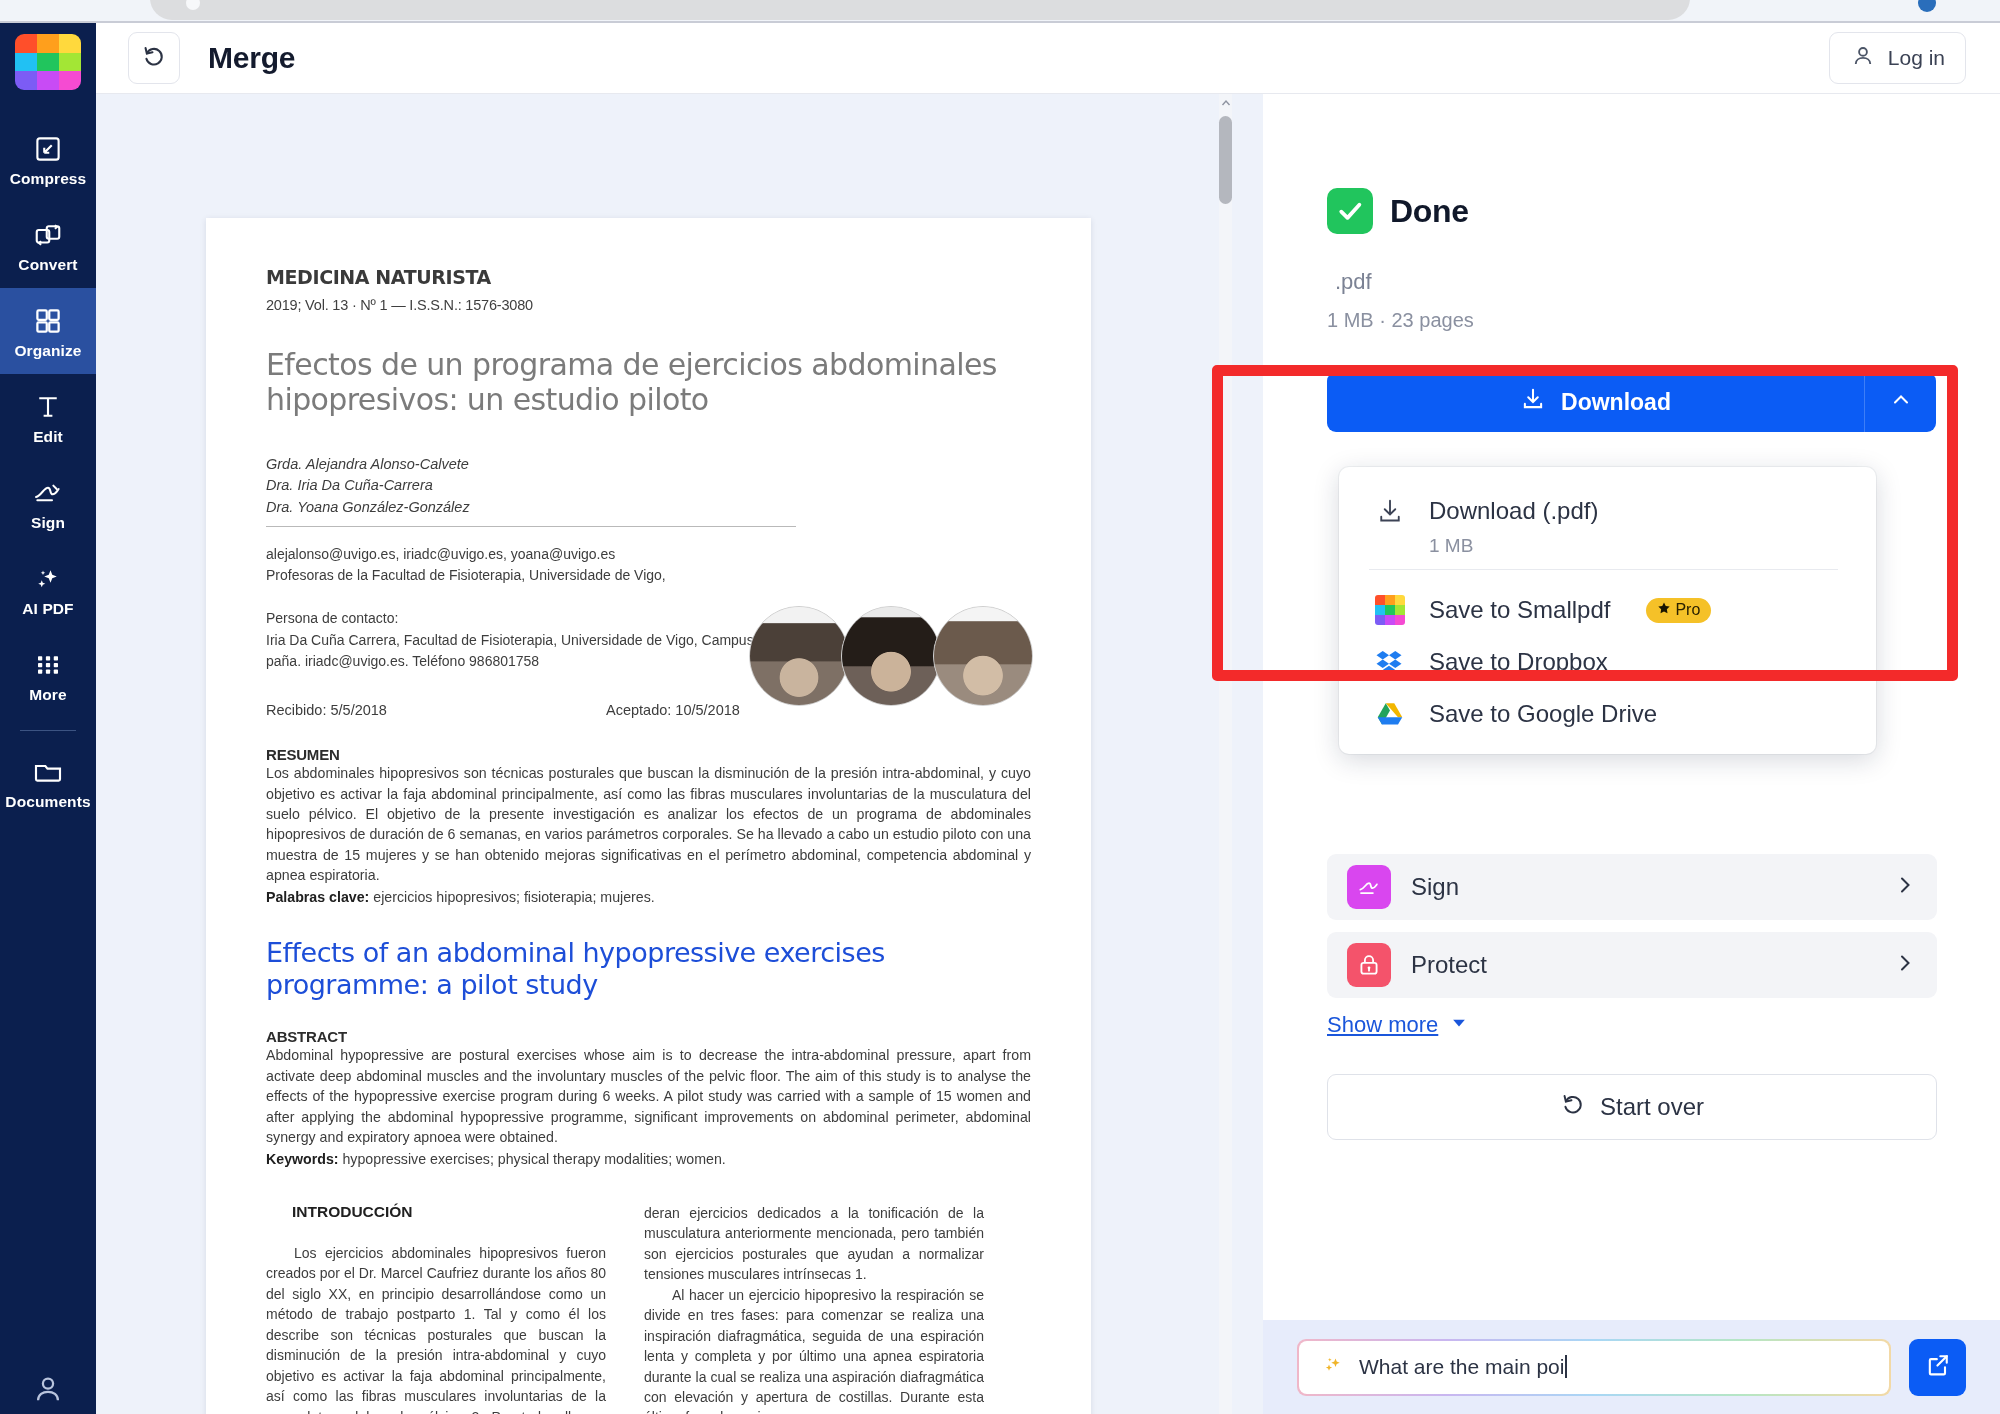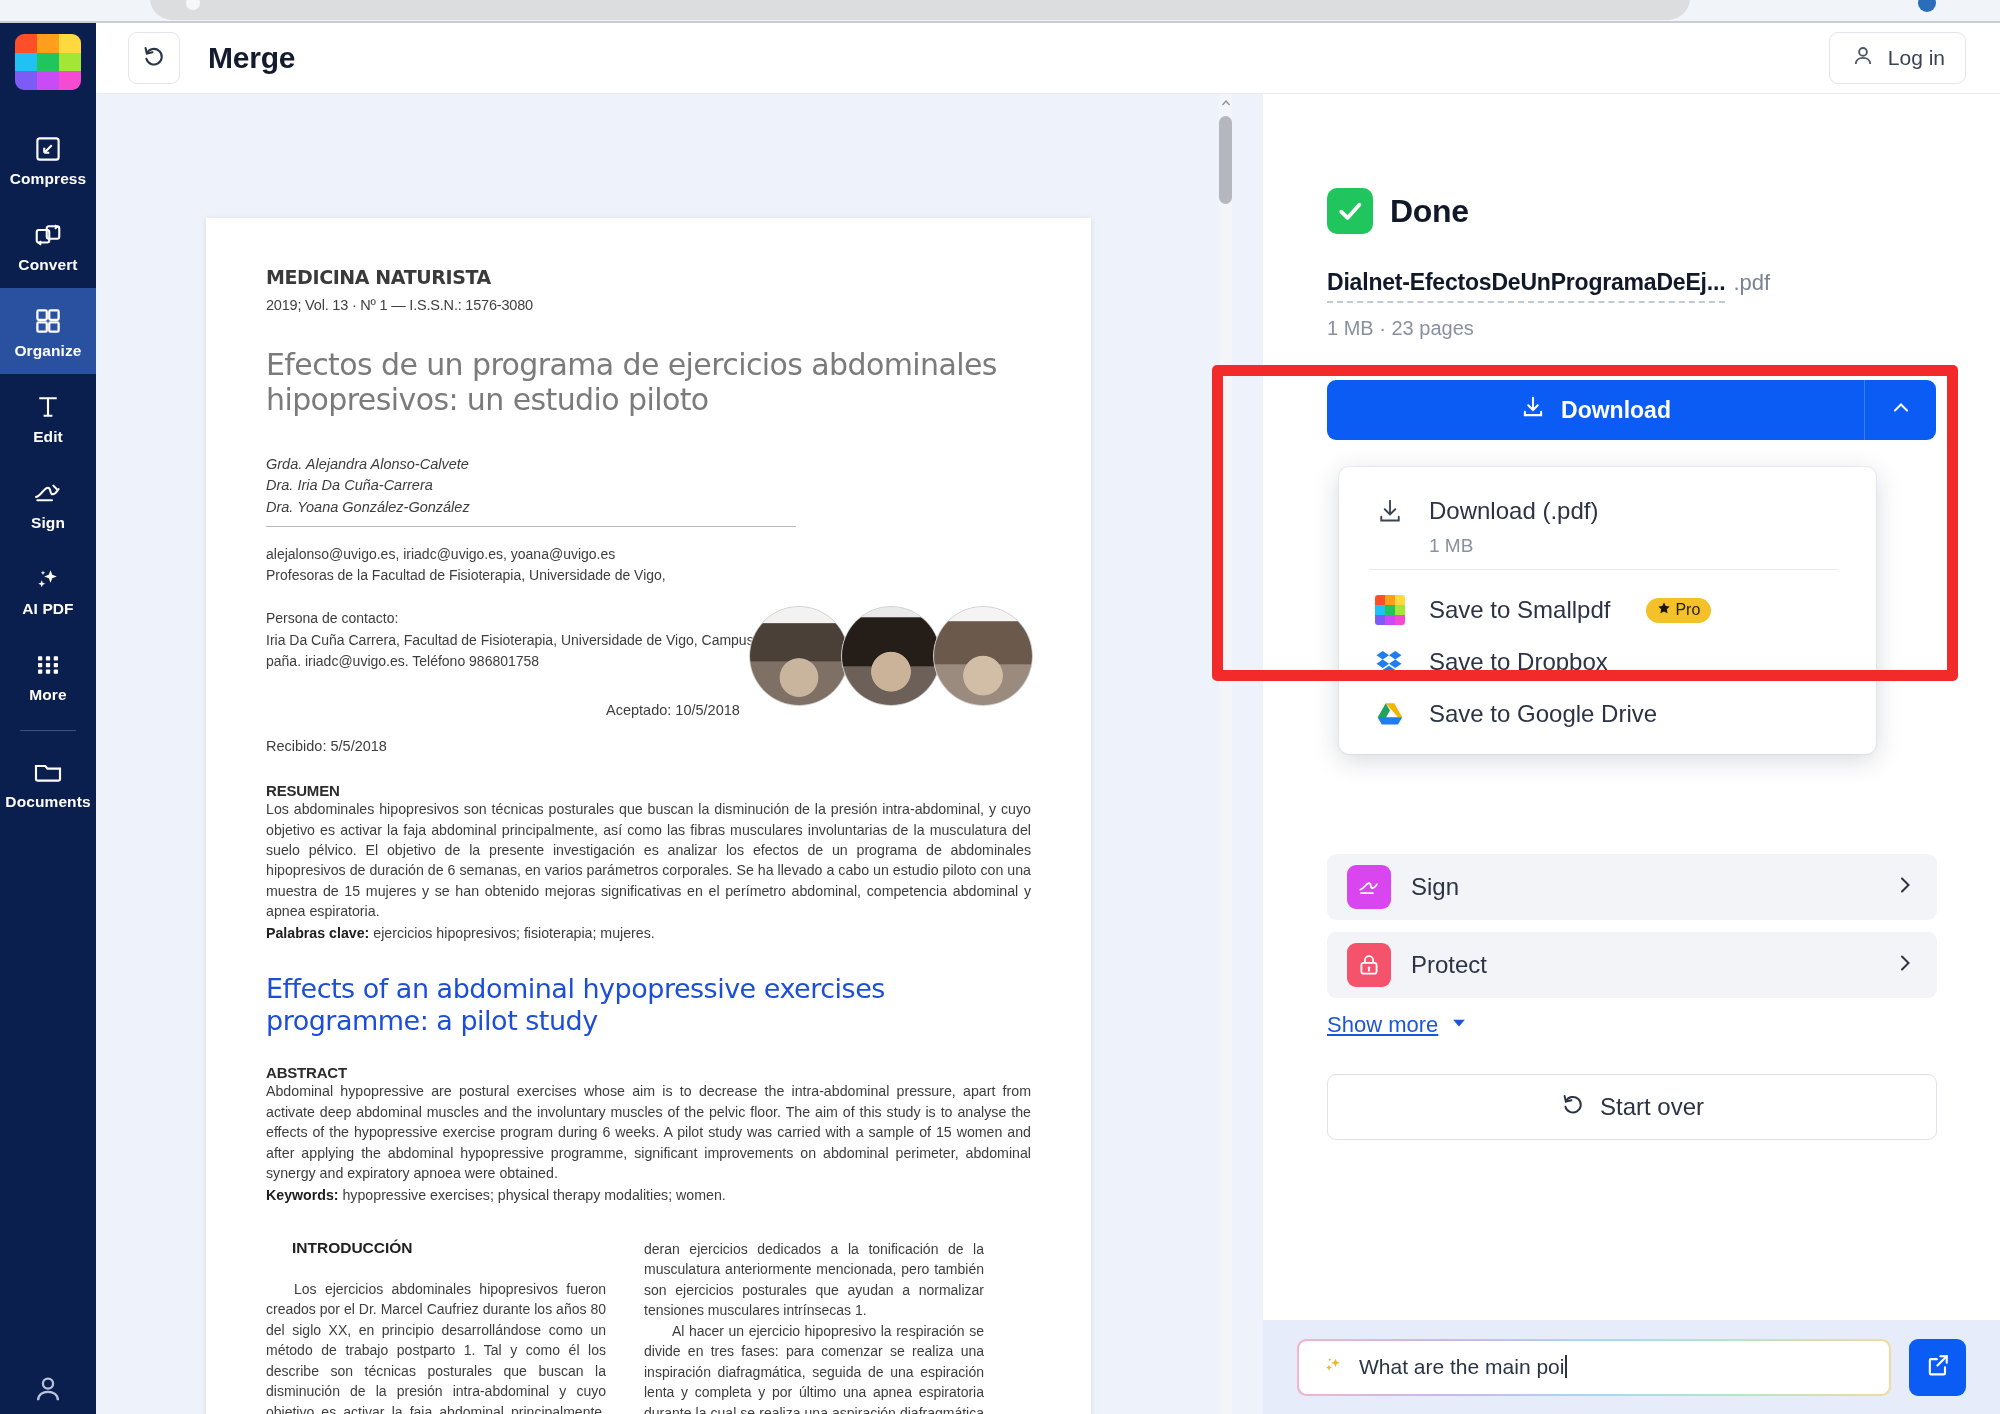--- a/index.html
+++ b/index.html
@@ -95,21 +95,21 @@
     font-family:"DejaVu Sans", sans-serif; letter-spacing:-.6px;
   }
   .doc-authors {
     margin-top:36px; font-style:italic; font-size:14.5px; line-height:1.5;
     color:#3d3d3d; position:relative; z-index:2;
   }
   .doc-rule { margin-top:7px; width:530px; height:1px; background:#b9b9b9; }
   .doc-contact { margin-top:17px; font-size:14px; line-height:1.52; color:#3d3d3d; }
   .doc-block { margin-top:22px; font-size:14px; line-height:1.52; color:#3d3d3d; }
   .doc-dates { margin-top:30px; font-size:14.5px; color:#3d3d3d; display:flex; }
-  .doc-dates .d1 { width:340px;margin-top:36px; }
+  .doc-dates .d1 { width:340px; }
   .doc-h { margin-top:28px; font-weight:700; font-size:15px; color:#2c2c2c; letter-spacing:-.2px; }
   .doc-p { font-size:14.2px; line-height:1.44; color:#3d3d3d; text-align:justify; }
   .doc-kw { font-size:14.2px; line-height:1.44; color:#3d3d3d; margin-top:1px; }
   .doc-kw b { color:#202020; }
   .doc-title-en {
     margin-top:30px; font-size:27px; line-height:1.17; color:#1d4ed8;
     font-family:"DejaVu Sans", sans-serif; letter-spacing:-.5px;
   }
   .doc-cols { margin-top:34px; display:flex; gap:38px; }
   .doc-col { width:340px; }
@@ -469,21 +469,20 @@
       <div class="rp-done">
         <div class="rp-done-badge">
           <svg width="30" height="30" viewBox="0 0 24 24" fill="none" stroke="#fff" stroke-width="3" stroke-linecap="round" stroke-linejoin="round">
             <path d="M5 12.5 L10 17.5 L19.5 7"></path>
           </svg>
         </div>
         <div class="rp-done-txt">Done</div>
       </div>
 
       <div class="rp-file">
-        <div class="rp-file-name">Dialnet-EfectosDeUnProgramaDeEj...</div>
         <div class="rp-file-ext">.pdf</div>
       </div>
       <div class="rp-file-meta">1 MB · 23 pages</div>
 
       <div class="rp-dl-row">
         <div class="rp-dl-btn">
           <span>
             <svg width="26" height="26" viewBox="0 0 24 24" fill="none" stroke="#fff" stroke-width="1.9" stroke-linecap="round">
               <path d="M12 3.5 v11 M7.6 10.4 L12 14.8 L16.4 10.4"></path>
               <path d="M4.5 16.5 v3 h15 v-3"></path>

